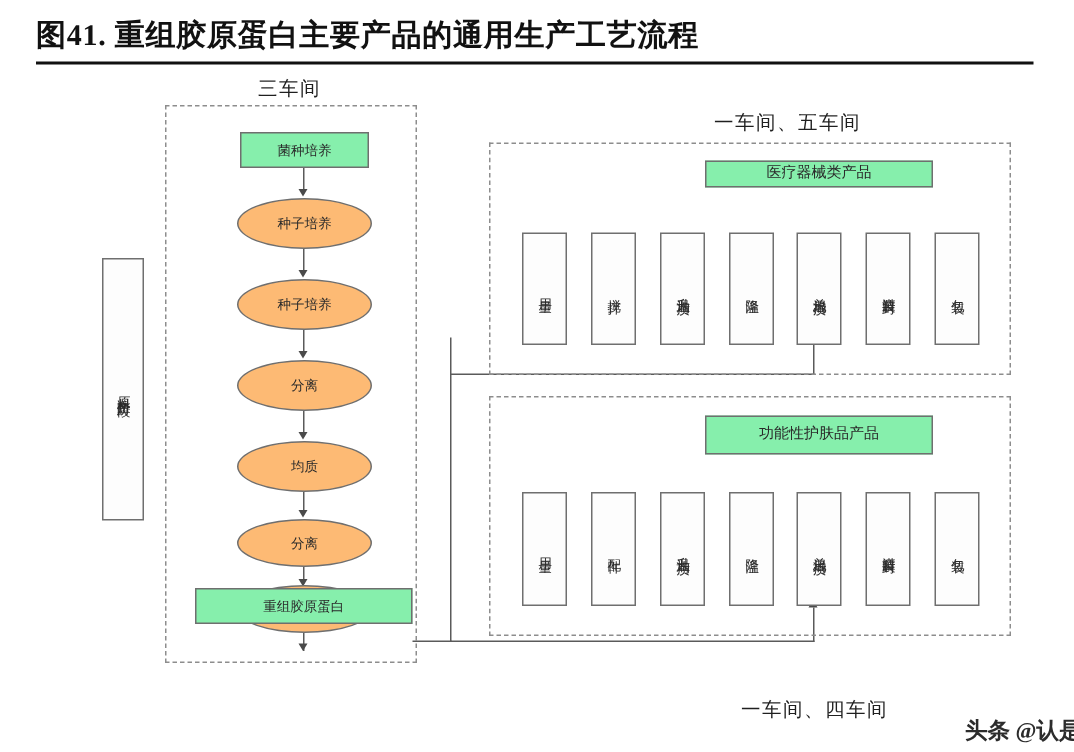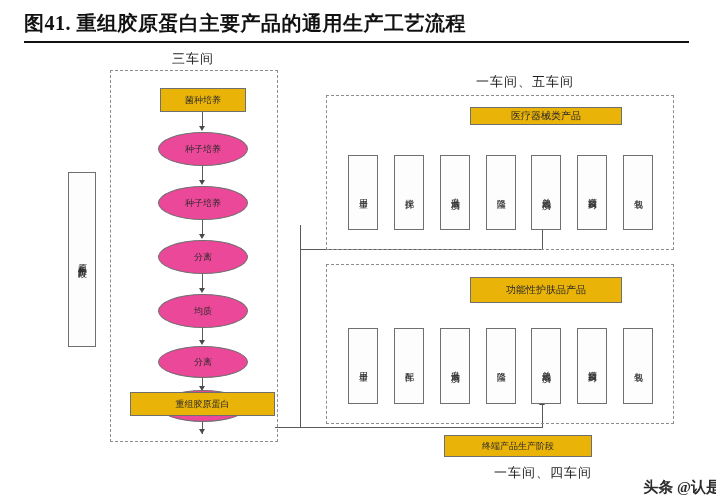--- a/index.html
+++ b/index.html
@@ -29,33 +29,33 @@
   }
   .dashzone{
     position:absolute;
     border:1px dashed #8d8d8d;
     background:transparent;
     box-sizing:border-box;
   }
   .solidbox{
     position:absolute;
     border:1px solid #6f6f6f;
-    background:#eab308;
+    background:#86efac;
     box-sizing:border-box;
     display:flex;align-items:center;justify-content:center;
     text-align:center;
     color:#2a2a2a;
     font-size:9px;
     line-height:1.15;
   }
   .ellipse{
     position:absolute;
     border:1px solid #6f6f6f;
     border-radius:50%;
-    background:#ec4899;
+    background:#fdba74;
     box-sizing:border-box;
     display:flex;align-items:center;justify-content:center;
     text-align:right;
     color:#2a2a2a;
     font-size:9px;
   }
   .vbox{
     position:absolute;
     border:1px solid #6f6f6f;
     background:#fdfdfd;
@@ -163,19 +163,18 @@
   <div class="solidbox" style="left:470px;top:277px;width:152px;height:26px;font-size:10px;">功能性护肤品产品</div>
 
   <div class="vbox" style="left:348px;top:328px;width:30px;height:76px;">用量</div>
   <div class="vbox" style="left:394px;top:328px;width:30px;height:76px;">配件</div>
   <div class="vbox" style="left:440px;top:328px;width:30px;height:76px;">升温均质</div>
   <div class="vbox" style="left:486px;top:328px;width:30px;height:76px;">降温</div>
   <div class="vbox" style="left:531px;top:328px;width:30px;height:76px;">总混均质</div>
   <div class="vbox" style="left:577px;top:328px;width:30px;height:76px;">灌装封口</div>
   <div class="vbox" style="left:623px;top:328px;width:30px;height:76px;">包装</div>
 
-  <div class="solidbox" style="left:444px;top:435px;width:148px;height:22px;font-size:9px;">终端产品生产阶段</div>
 
   <div class="zonelabel" style="left:478px;top:464px;margin-left:16px;">一车间、四车间</div>
 
   <div class="watermark">头条 @认是</div>
 
 </div>
 
 </body></html>

